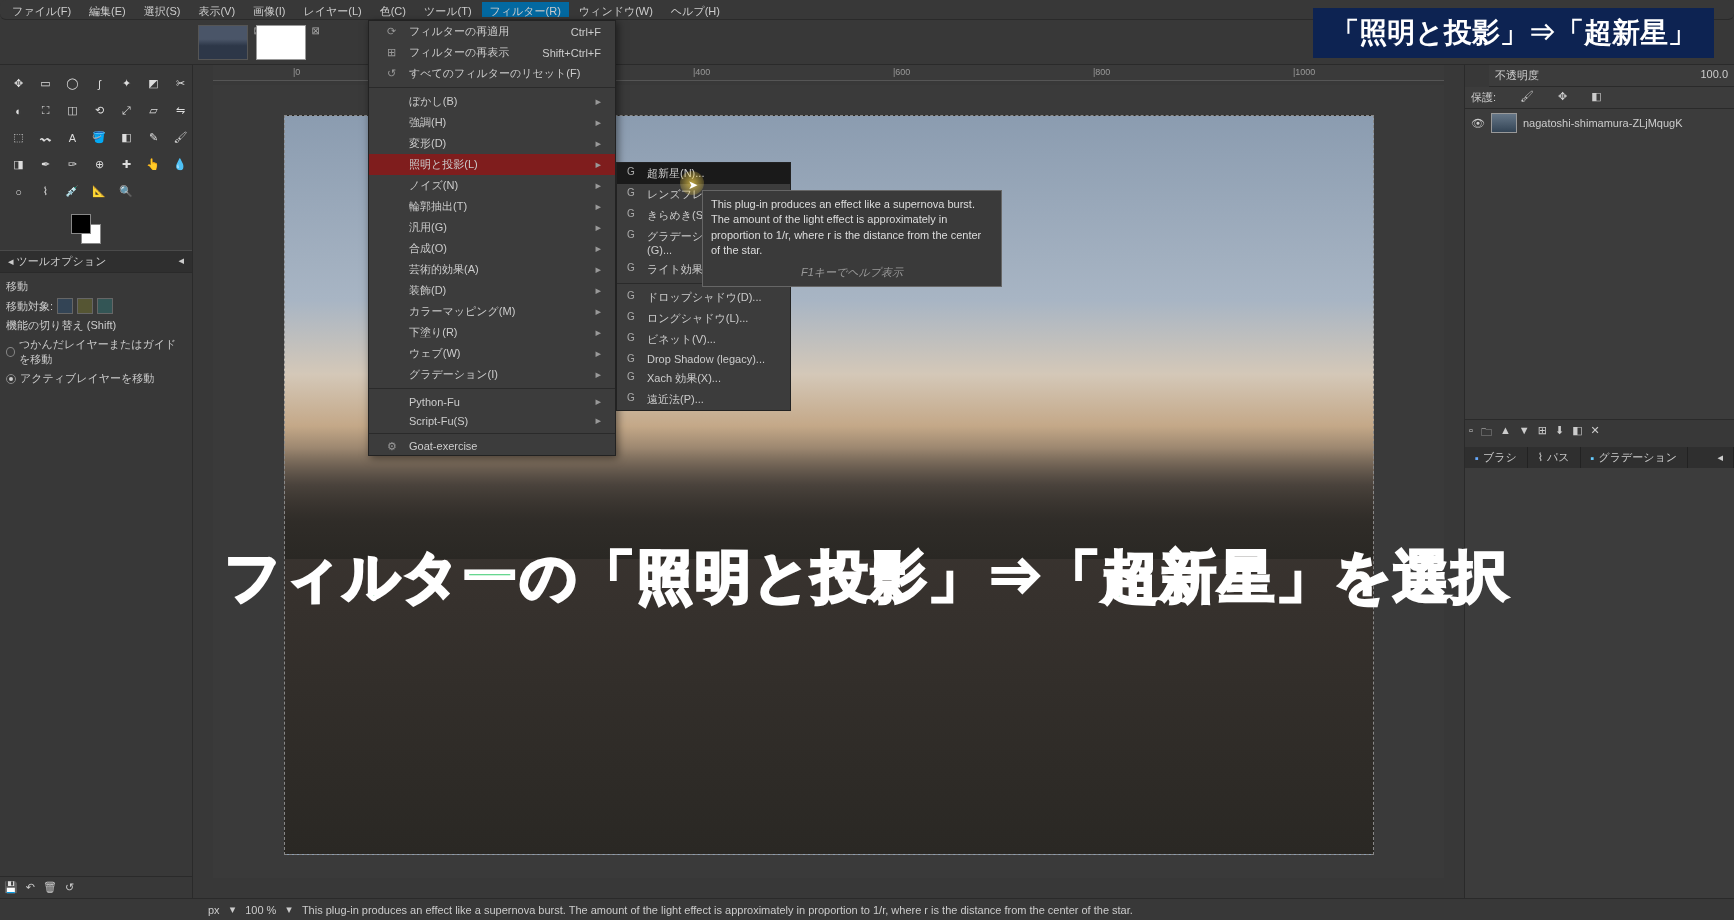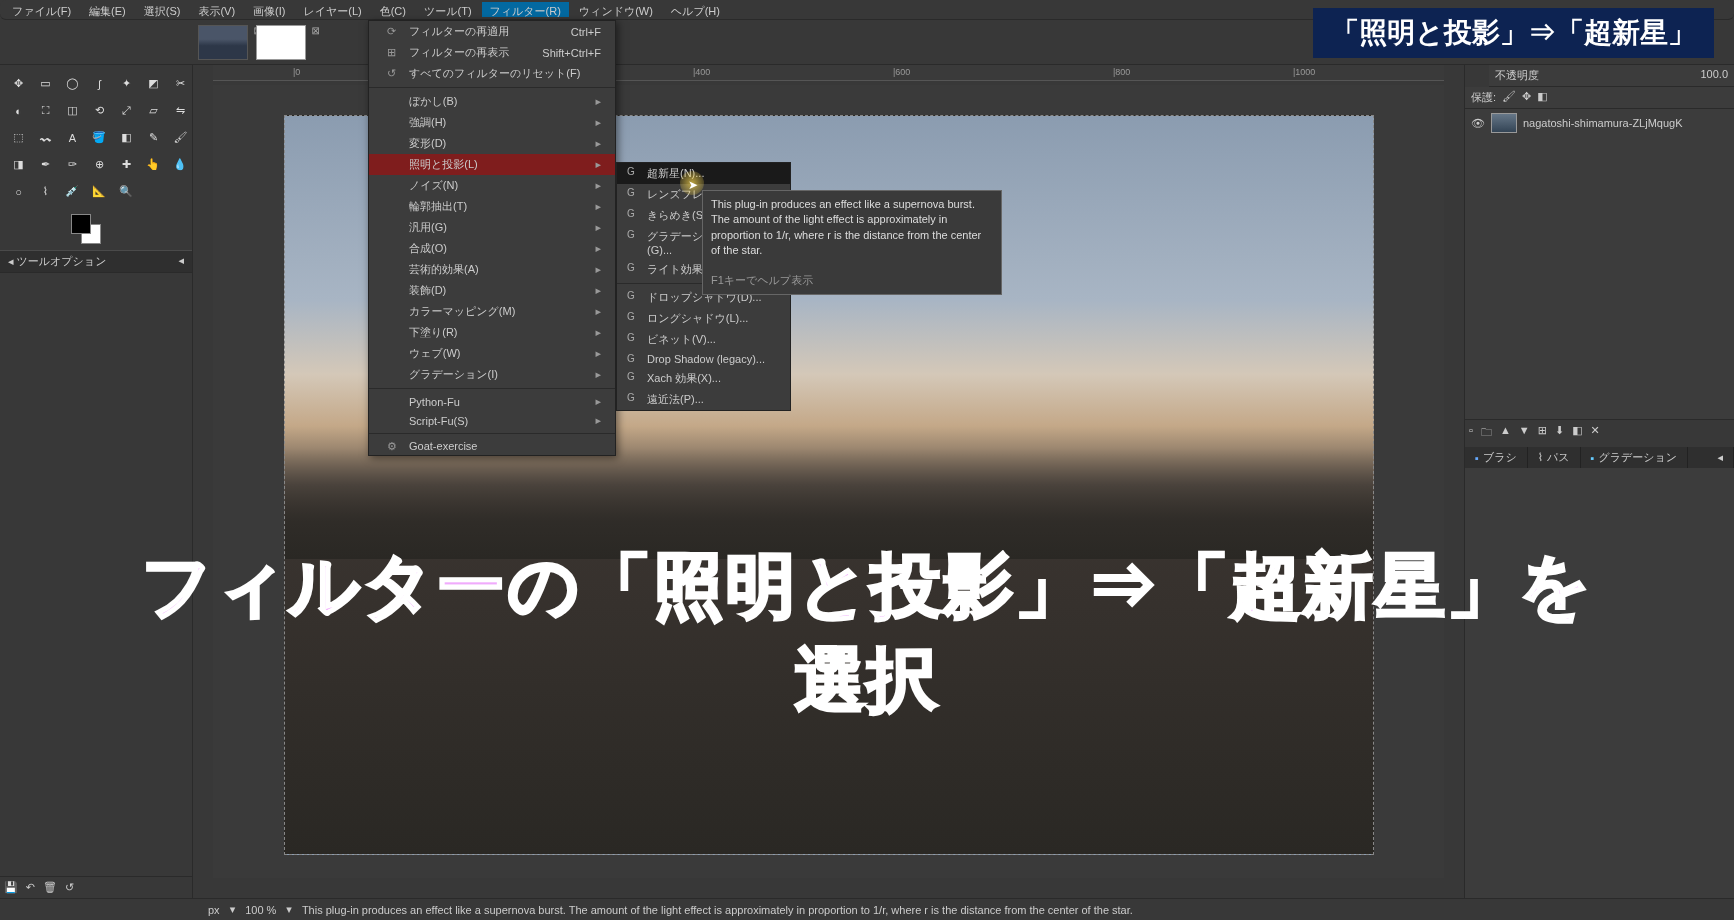--- a/index.html
+++ b/index.html
@@ -54,32 +54,32 @@
 .menu-icon { position: absolute; left: 18px; color: #999; }
 .arrow { color: #999; }
 
 .submenu { position: absolute; top: 162px; left: 616px; width: 175px; background: #3c3c3c; border: 1px solid #222; z-index: 51; }
 .sub-item { padding: 3px 12px 3px 30px; cursor: pointer; position: relative; }
 .sub-item.highlight { background: #1a1a1a; }
 .sub-icon { position: absolute; left: 10px; color: #aaa; font-size: 10px; }
 
 
 .tooltip { position: absolute; top: 190px; left: 702px; width: 300px; background: #3a3a3a; border: 1px solid #666; padding: 6px 8px; z-index: 52; color: #ddd; font-size: 11px; line-height: 1.4; }
-.tooltip-help { text-align: left; margin-top: 14px; color: #999; }
+.tooltip-help { text-align: center; font-style: italic; margin-top: 6px; color: #999; }
 
 
 .cursor-spot { position: absolute; top: 171px; left: 680px; width: 24px; height: 24px; background: radial-gradient(circle, rgba(255,220,80,0.7), transparent); border-radius: 50%; z-index: 60; }
 .cursor-arrow { position: absolute; top: 178px; left: 688px; z-index: 61; color: #fff; font-size: 12px; }
 
 
-.overlay-text { position: absolute; top: 540px; left: 120px; right: 120px; text-align: center; font-size: 70px; font-weight: 900; color: #f0abfc; -webkit-text-stroke: 3px #fff; z-index: 40; letter-spacing: 2px; font-family: "Arial Black", sans-serif; }
+.overlay-text { position: absolute; top: 540px; left: 120px; right: 120px; text-align: center; font-size: 56px; font-weight: 900; color: #22c55e; -webkit-text-stroke: 3px #fff; z-index: 40; letter-spacing: 2px; font-family: "Arial Black", sans-serif; }
 
 
 .opacity-row { padding: 3px 6px; display: flex; justify-content: space-between; background: #3c3c3c; border-bottom: 1px solid #2a2a2a; margin-left: 24px; }
-.lock-row { padding: 3px 6px; display: flex; gap: 6px; background: #3c3c3c; border-bottom: 1px solid #2a2a2a; }
+.lock-row { padding: 3px 6px; display: flex; gap: 24px; background: #3c3c3c; border-bottom: 1px solid #2a2a2a; }
 .layer-row { padding: 4px 6px; display: flex; align-items: center; gap: 6px; background: #3c3c3c; }
 .layer-thumb { width: 26px; height: 20px; background: linear-gradient(to bottom, #678, #345); border: 1px solid #999; }
 .eye { color: #ccc; }
 .layer-area { height: 310px; background: #3c3c3c; }
 .right-icons { padding: 4px; display: flex; gap: 8px; justify-content: flex-start; border-top: 1px solid #2a2a2a; }
 .tab-row { display: flex; background: #2f2f2f; }
 .tab { padding: 3px 10px; border-right: 1px solid #222; display: flex; align-items: center; gap: 4px; }
 
 
 .statusbar { position: absolute; bottom: 0; left: 0; right: 0; height: 22px; background: #383838; border-top: 1px solid #2a2a2a; display: flex; align-items: center; padding: 0 8px; gap: 10px; font-size: 11px; }
@@ -158,36 +158,54 @@
       </div>
       <div class="color-swatch">
         <div class="fg-color"></div>
         <div class="bg-color"></div>
       </div>
     </div>
     <div class="panel-title">
       <span>◂ <span>ツールオプション</span></span>
         <span>◂</span>
     </div>
+    <div class="tool-options">
+      <div>移動</div>
+      <div class="opt-row">
+        <span>移動対象:</span>
+        <div class="swatch-sm"></div>
+        <div class="swatch-sm" style="background:#553"></div>
+        <div class="swatch-sm" style="background:#355"></div>
+      </div>
+      <div>機能の切り替え (Shift)</div>
+      <div class="opt-row">
+          <span class="radio"></span>
+          <span>つかんだレイヤーまたはガイドを移動</span>
+        </div>
+      <div class="opt-row">
+          <span class="radio on"></span>
+          <span>アクティブレイヤーを移動</span>
+        </div>
+    </div>
     <div style="flex:1"></div>
     <div class="right-icons">
       <span>💾</span>
       <span>↶</span>
       <span>🗑</span>
       <span>↺</span>
     </div>
   </div>
 
   <div class="center">
     <div class="ruler-h">
       <span class="ruler-tick" style="left:80px">|0</span>
       <span class="ruler-tick" style="left:280px">|200</span>
       <span class="ruler-tick" style="left:480px">|400</span>
       <span class="ruler-tick" style="left:680px">|600</span>
-      <span class="ruler-tick" style="left:900px">|800</span>
+      <span class="ruler-tick" style="left:880px">|800</span>
       <span class="ruler-tick" style="left:1080px">|1000</span>
     </div>
     <div class="canvas-wrap">
       <div class="canvas">
         <div class="skyline"></div>
       </div>
     </div>
   </div>
 
   <div class="right-panel">

